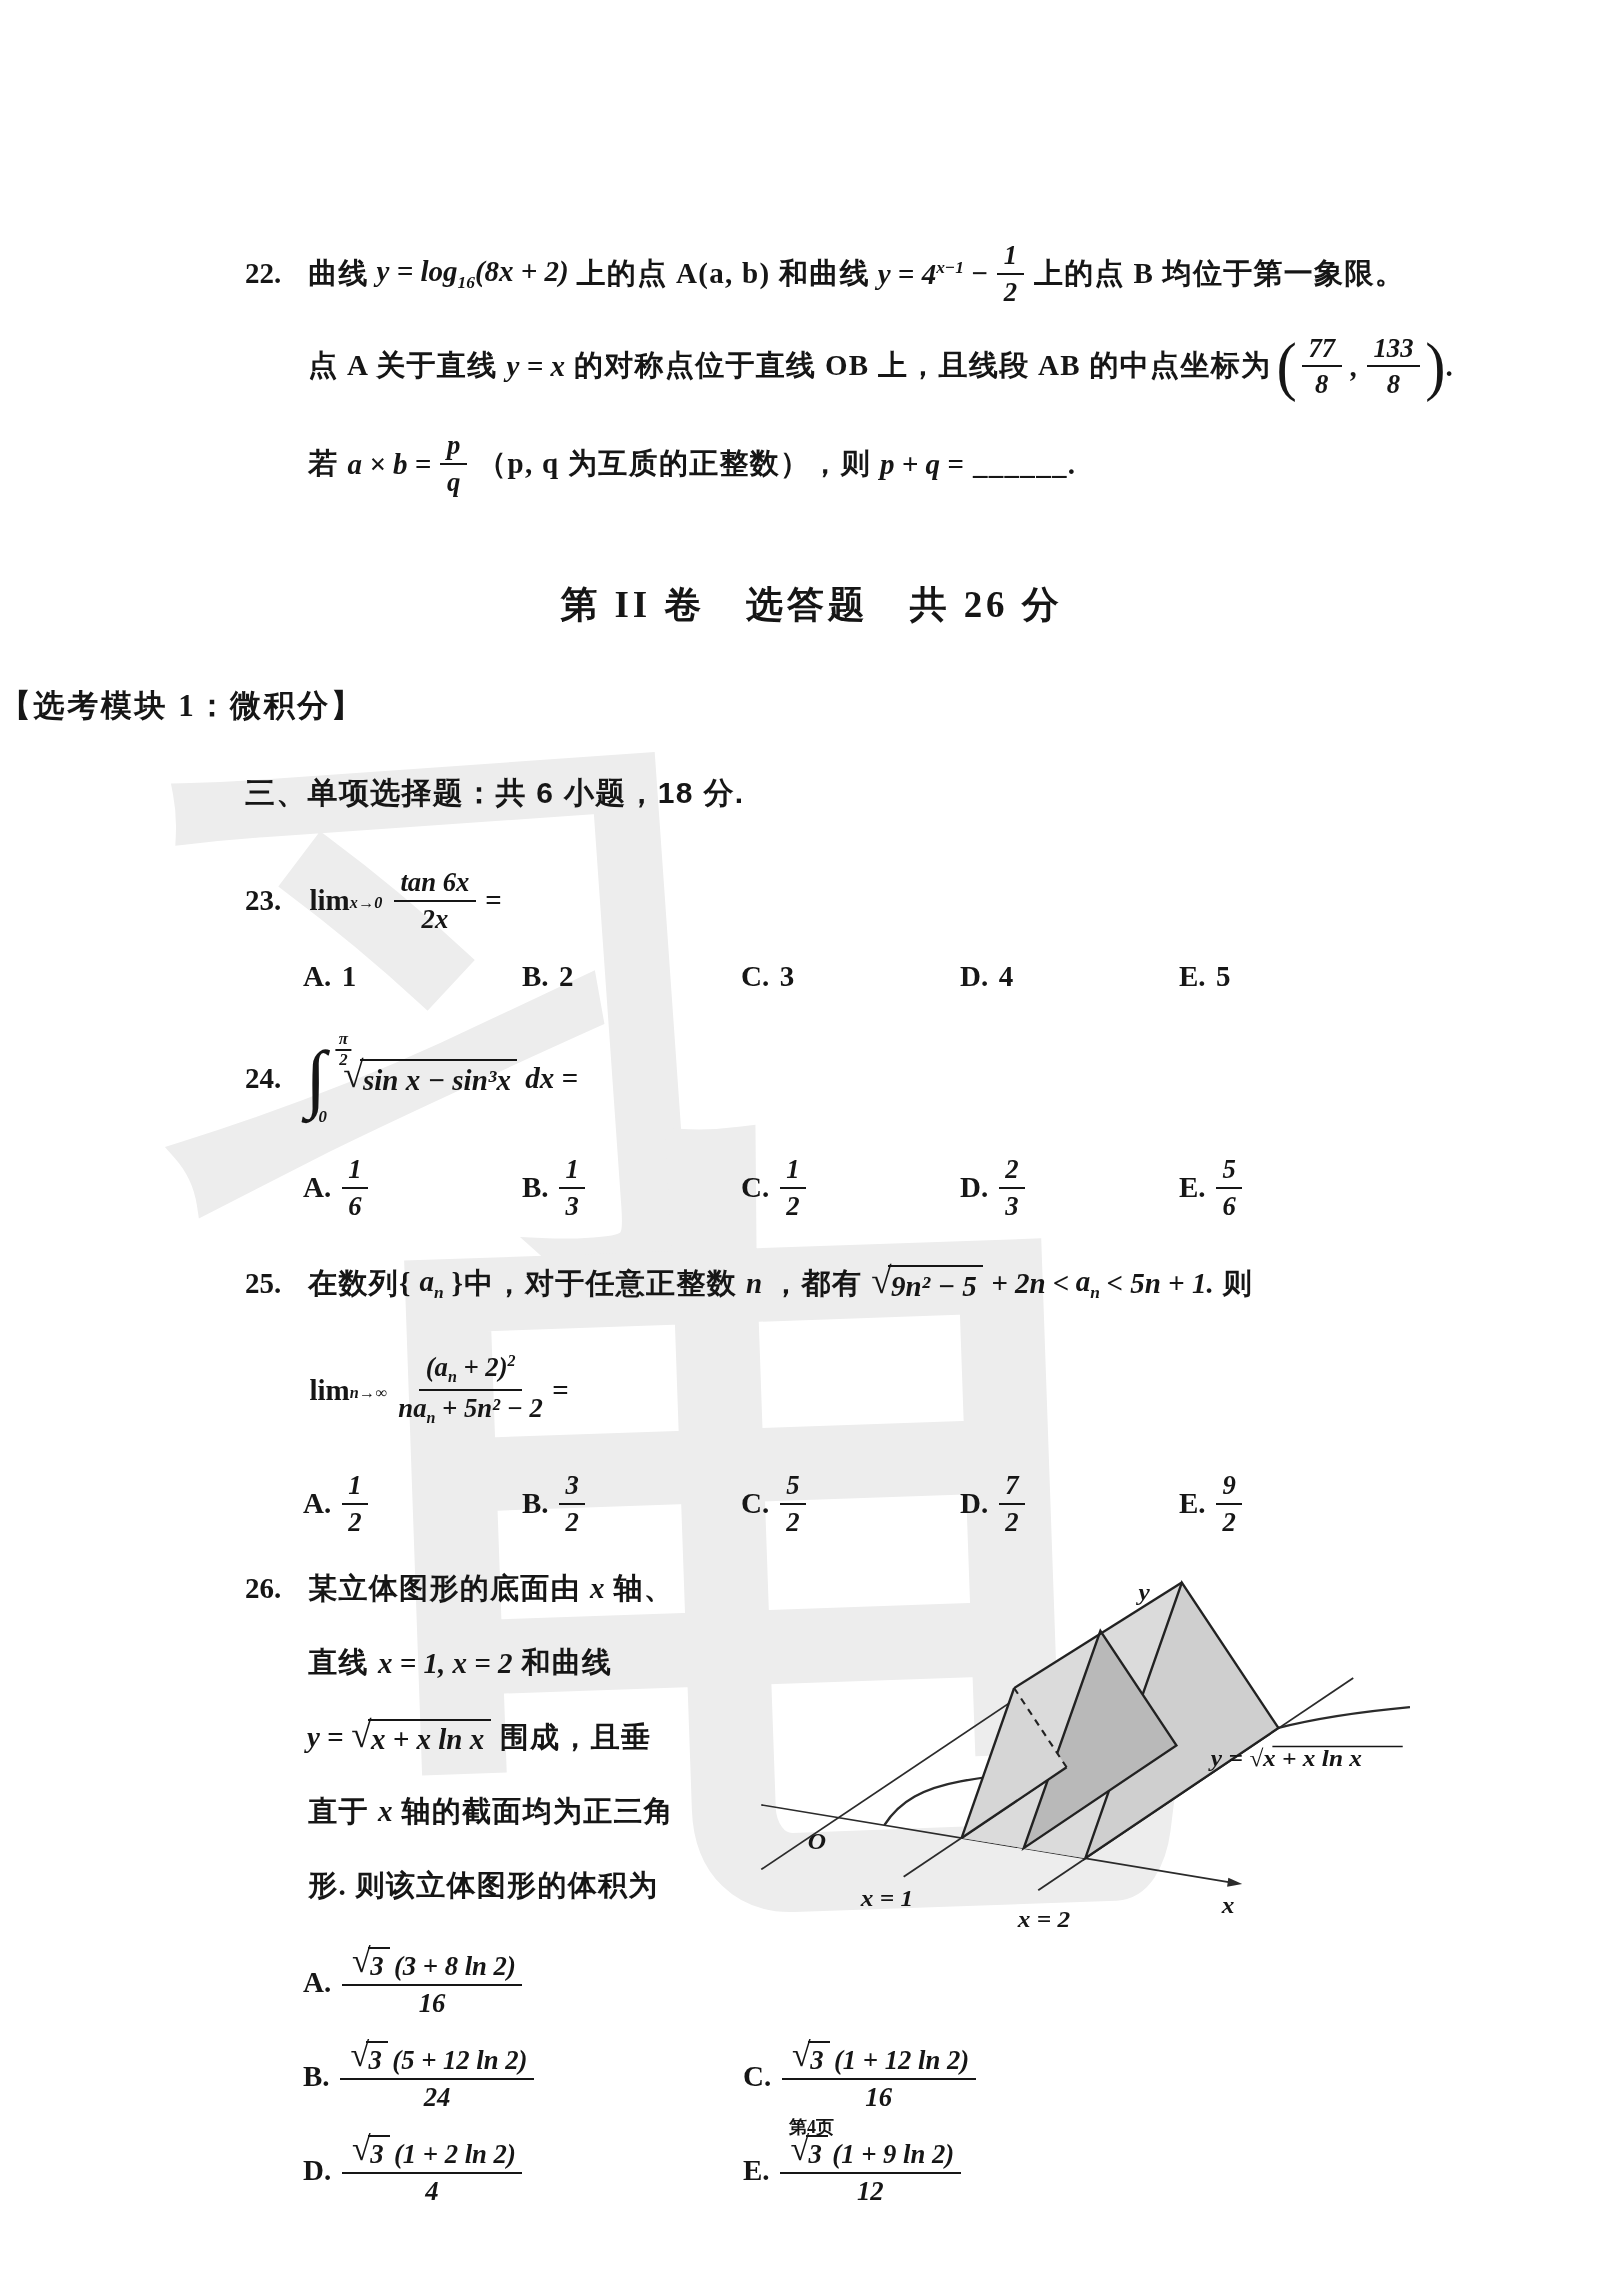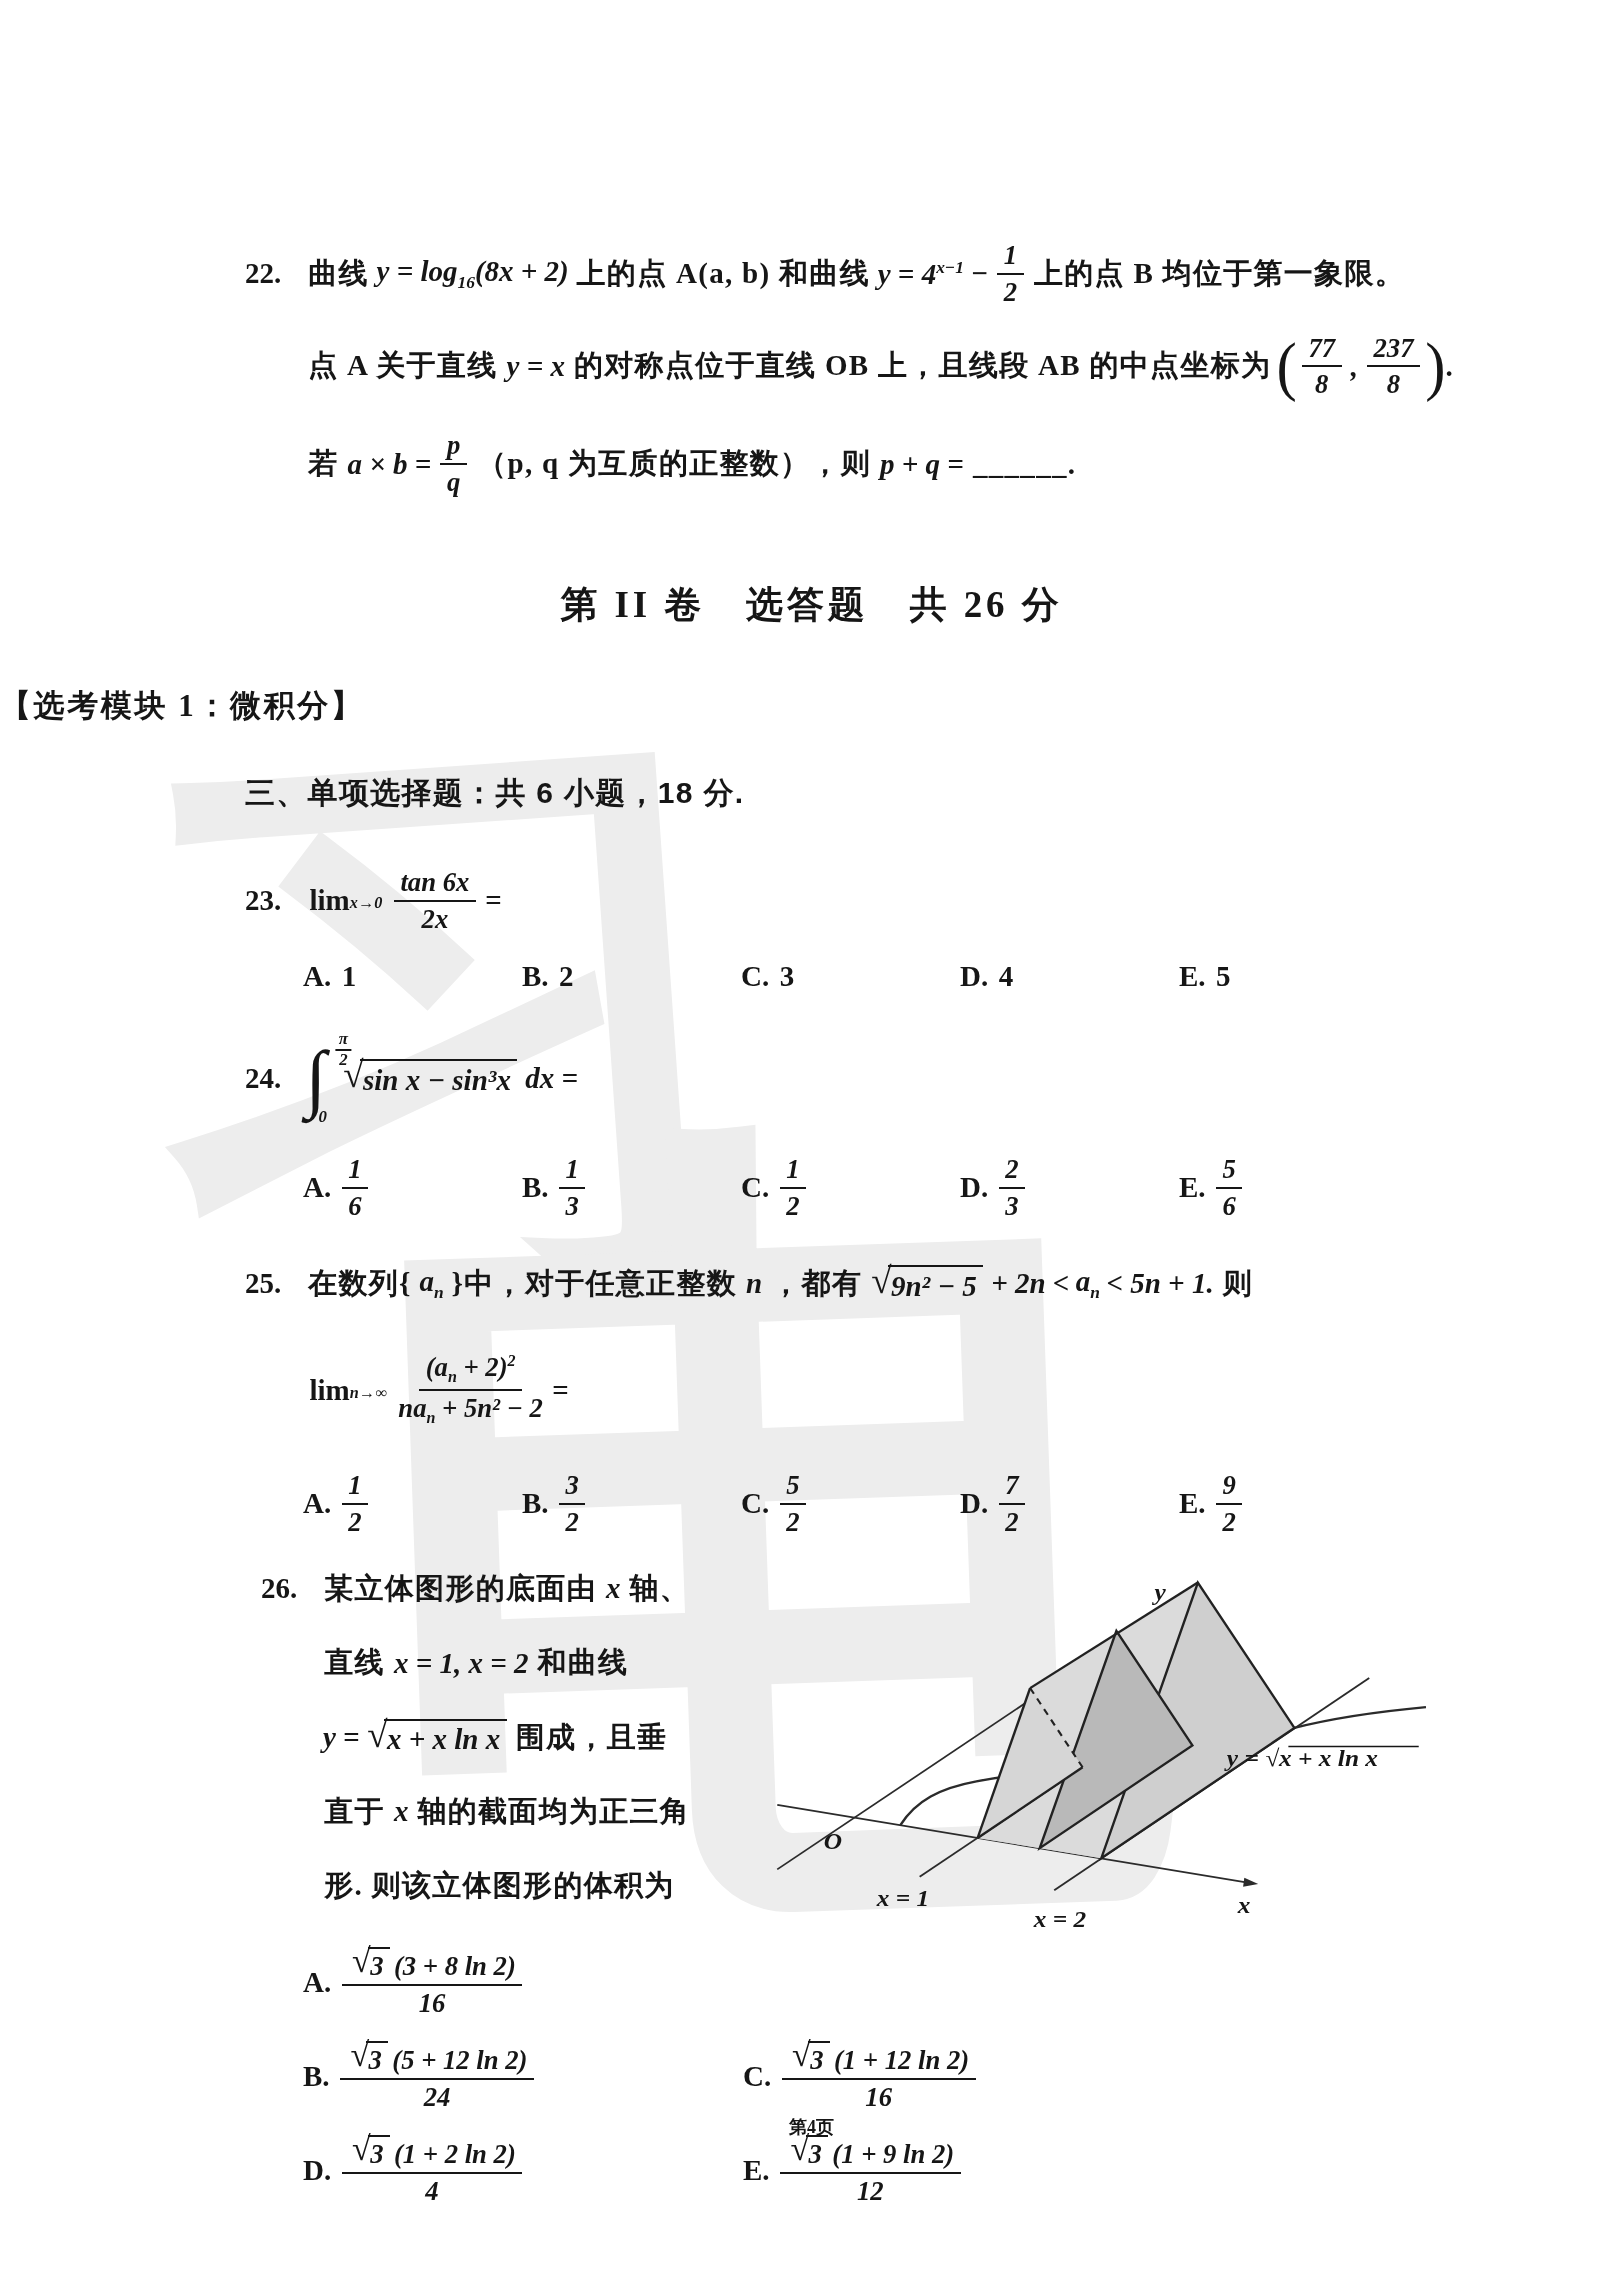--- a/index.html
+++ b/index.html
@@ -46,21 +46,21 @@
   
   .sec-title{margin:73px -85px 8px -245px;text-align:center;font-size:37px;letter-spacing:3.9px;}
   .mod-title{margin:55px -85px 0 -245px;text-align:left;font-size:31px;letter-spacing:2.6px;}
   .part-label{margin-top:46px;font-family:"Liberation Sans","DejaVu Sans",sans-serif;
               font-weight:700;font-size:30px;letter-spacing:1.3px;}
   
   .opt-row{display:grid;grid-template-columns:repeat(5,219px);margin-left:58px;align-items:center;}
   .opt{display:inline-flex;align-items:center;gap:10.5px;}
   .opt .frac{margin:0;}
   
-  .q26{display:flex;margin-top:23.6px;margin-left:16px;}
+  .q26{display:flex;margin-top:23.6px;}
   .q26-text{width:458px;flex-shrink:0;}
   .q26-line{display:flex;align-items:center;min-height:56px;margin-bottom:18.3px;}
   .q26-fig{margin-left:13px;margin-top:-19.6px;}
   .q26-opts{display:grid;grid-template-columns:440px 1fr;margin-left:58px;row-gap:17px;}
   .q26-opts .opt{margin-top:5.2px;}
   .fig-label{font-size:42px;font-style:italic;fill:#161616;font-weight:700;}
   .footer{position:absolute;left:0;right:0;top:2115px;text-align:center;font-size:18px;z-index:1;}
 </style>
 </head>
 <body>
@@ -93,21 +93,21 @@
       <span class="t">点 A 关于直线</span>
       <span class="m">y = x</span>
       <span class="t">的对称点位于直线 OB 上，且线段 AB 的中点坐标为</span>
       <span class="bigp">(</span>
       <span class="frac">
           <span class="num">77</span>
           <span class="den">8</span>
         </span>
       <span class="m">,</span>
       <span class="frac">
-          <span class="num">237</span>
+          <span class="num">133</span>
           <span class="den">8</span>
         </span>
       <span class="bigp">)</span>
       <span>.</span>
     </div>
 
     <div class="qline" style="margin-top:9.2px;min-height:85px;">
       <span class="qnum"></span>
       <span class="t">若</span>
       <span class="m">a × b =</span>

